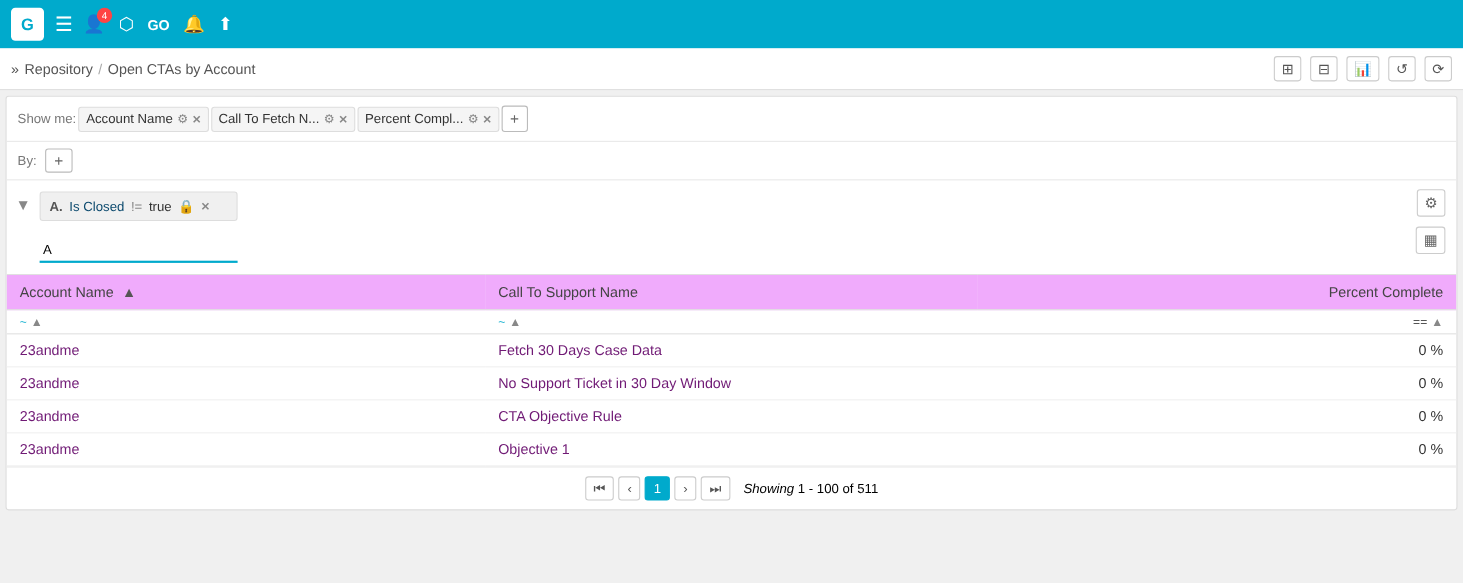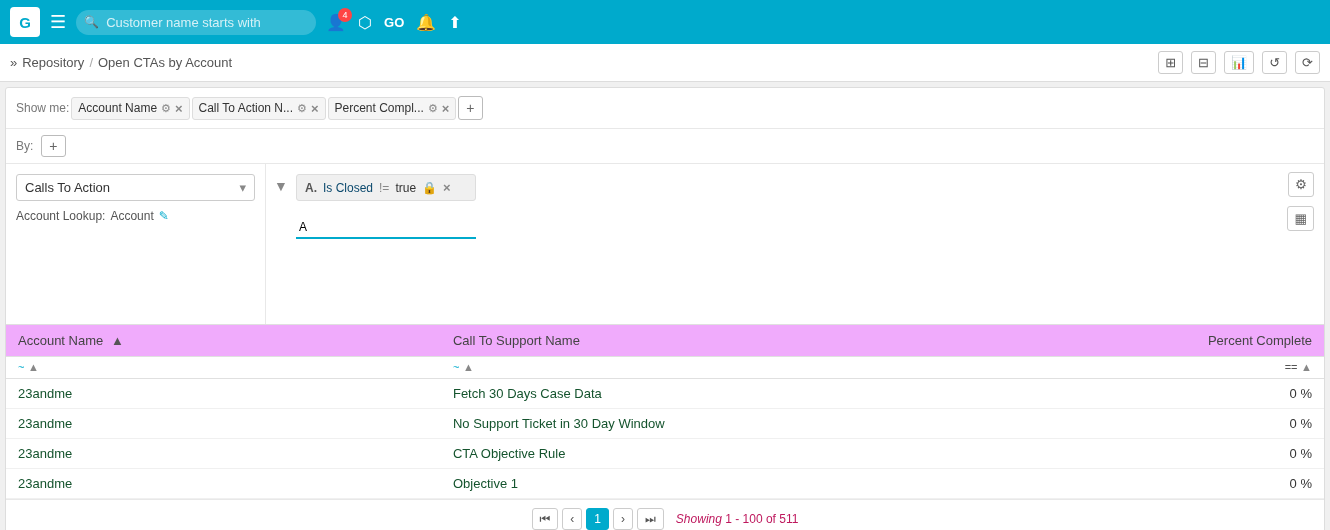--- a/index.html
+++ b/index.html
@@ -208,50 +208,47 @@
     }
     .data-table thead th .sort-asc { color: #555; margin-left: 4px; }
     .data-table .filter-sub-row td {
       padding: 2px 12px 4px;
       border-bottom: 1px solid #e0e0e0;
     }
     .data-table tbody tr td {
       padding: 7px 12px;
       border-bottom: 1px solid #f0f0f0;
     }
-    .link-text { color: #14532d; text-decoration: none; cursor: pointer; }
+    .link-text { color: #701a75; text-decoration: none; cursor: pointer; }
     .percent-text { color: #333; }
 
     
     .pagination-row {
       display: flex; align-items: center; justify-content: center;
       padding: 8px; gap: 4px; border-top: 1px solid #e8e8e8;
     }
     .page-btn {
       background: none; border: 1px solid #ccc;
       padding: 3px 7px; cursor: pointer; border-radius: 3px;
       font-size: 12px; color: #555;
     }
     .page-btn.active { background: #00aacc; color: #fff; border-color: #00aacc; }
     .page-btn:disabled { color: #ccc; cursor: default; }
-    .page-info { font-size: 12px; color: #be185d; margin-left: 8px; }
+    .page-info { font-size: 12px; color: #000000; margin-left: 8px; }
     .page-info em { font-style: italic; }
 
     
     .table-wrapper { position: relative; overflow-y: auto; max-height: 220px; }
   </style>
 </head>
 <body>
 
 <nav class="topnav">
   <div class="topnav-logo">G</div>
   <span class="topnav-menu-icon">☰</span>
-  <div class="search-wrapper">
-    <input class="topnav-search" type="text" placeholder="Customer name starts with" style="">
-  </div>
   <div class="topnav-icons">
     <span class="topnav-icon" style="position:relative;">
       👤<span class="badge">4</span>
     </span>
     <span class="topnav-icon">⬡</span>
     <span class="topnav-icon" style="font-weight:bold;font-size:13px;">GO</span>
     <span class="topnav-icon">🔔</span>
     <span class="topnav-icon">⬆</span>
   </div>
 </nav>
@@ -275,50 +272,39 @@
 <div class="main-content">
 
   <div class="toolbar-row">
     <span class="show-me-label">Show me:</span>
     <div class="chip">
       <span>Account Name</span>
       <span class="chip-gear">⚙</span>
       <span class="chip-x">×</span>
     </div>
     <div class="chip">
-      <span>Call To Action N...</span>
+      <span>Call To Fetch N...</span>
       <span class="chip-gear">⚙</span>
       <span class="chip-x">×</span>
     </div>
     <div class="chip">
       <span>Percent Compl...</span>
       <span class="chip-gear">⚙</span>
       <span class="chip-x">×</span>
     </div>
     <button class="add-chip-btn">+</button>
   </div>
 
   <div class="by-row">
     <span class="by-label">By:</span>
     <button class="add-by-btn" style="position:relative;">+</button>
   </div>
 
   <div class="content-area">
 
-    <div class="left-panel">
-      <div class="dropdown-select">
-        <span>Calls To Action</span>
-        <span class="dropdown-arrow">▾</span>
-      </div>
-      <div class="account-lookup">
-        <span>Account Lookup:</span>
-        <span>Account</span>
-        <span class="account-edit">✎</span>
-      </div>
-    </div>
 
     <div class="filter-area" style="position:relative; padding-left: 30px;">
       <span class="filter-funnel" style="left:8px; top: 14px; position:absolute; color:#888;">▼</span>
       <div style="display:flex; gap: 20px; align-items: flex-start;">
         <div style="display:flex; flex-direction:column; gap:8px;">
           <div class="filter-row">
             <span class="filter-letter">A.</span>
             <span class="filter-field">Is Closed</span>
             <span class="filter-op">!=</span>
             <span class="filter-val">true</span>

